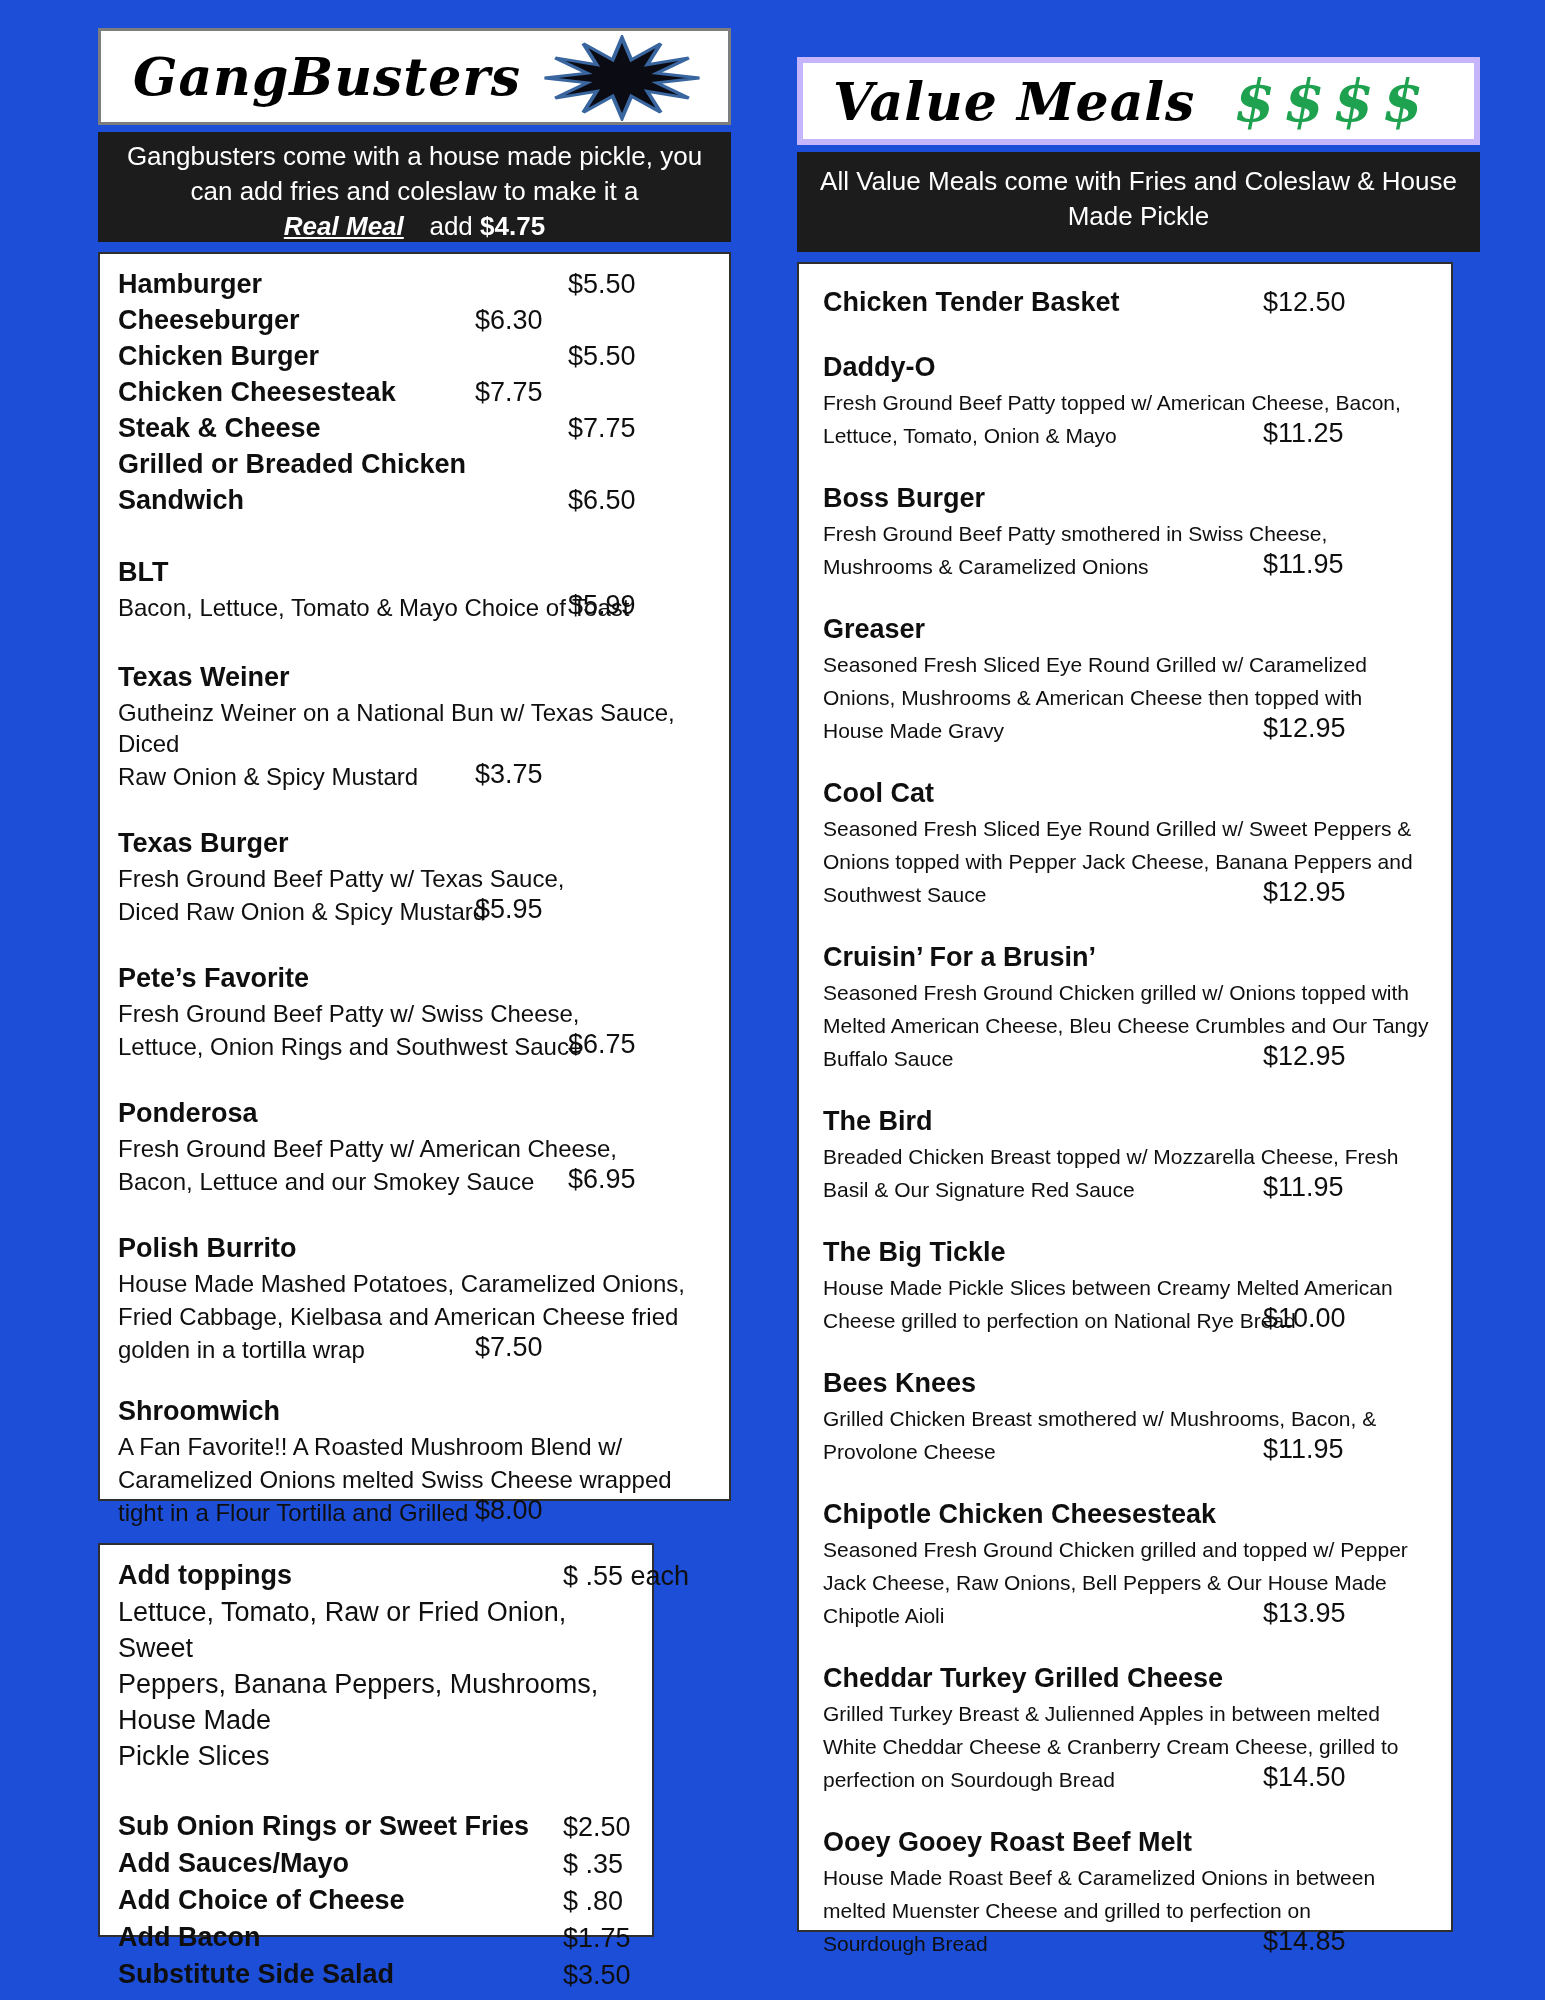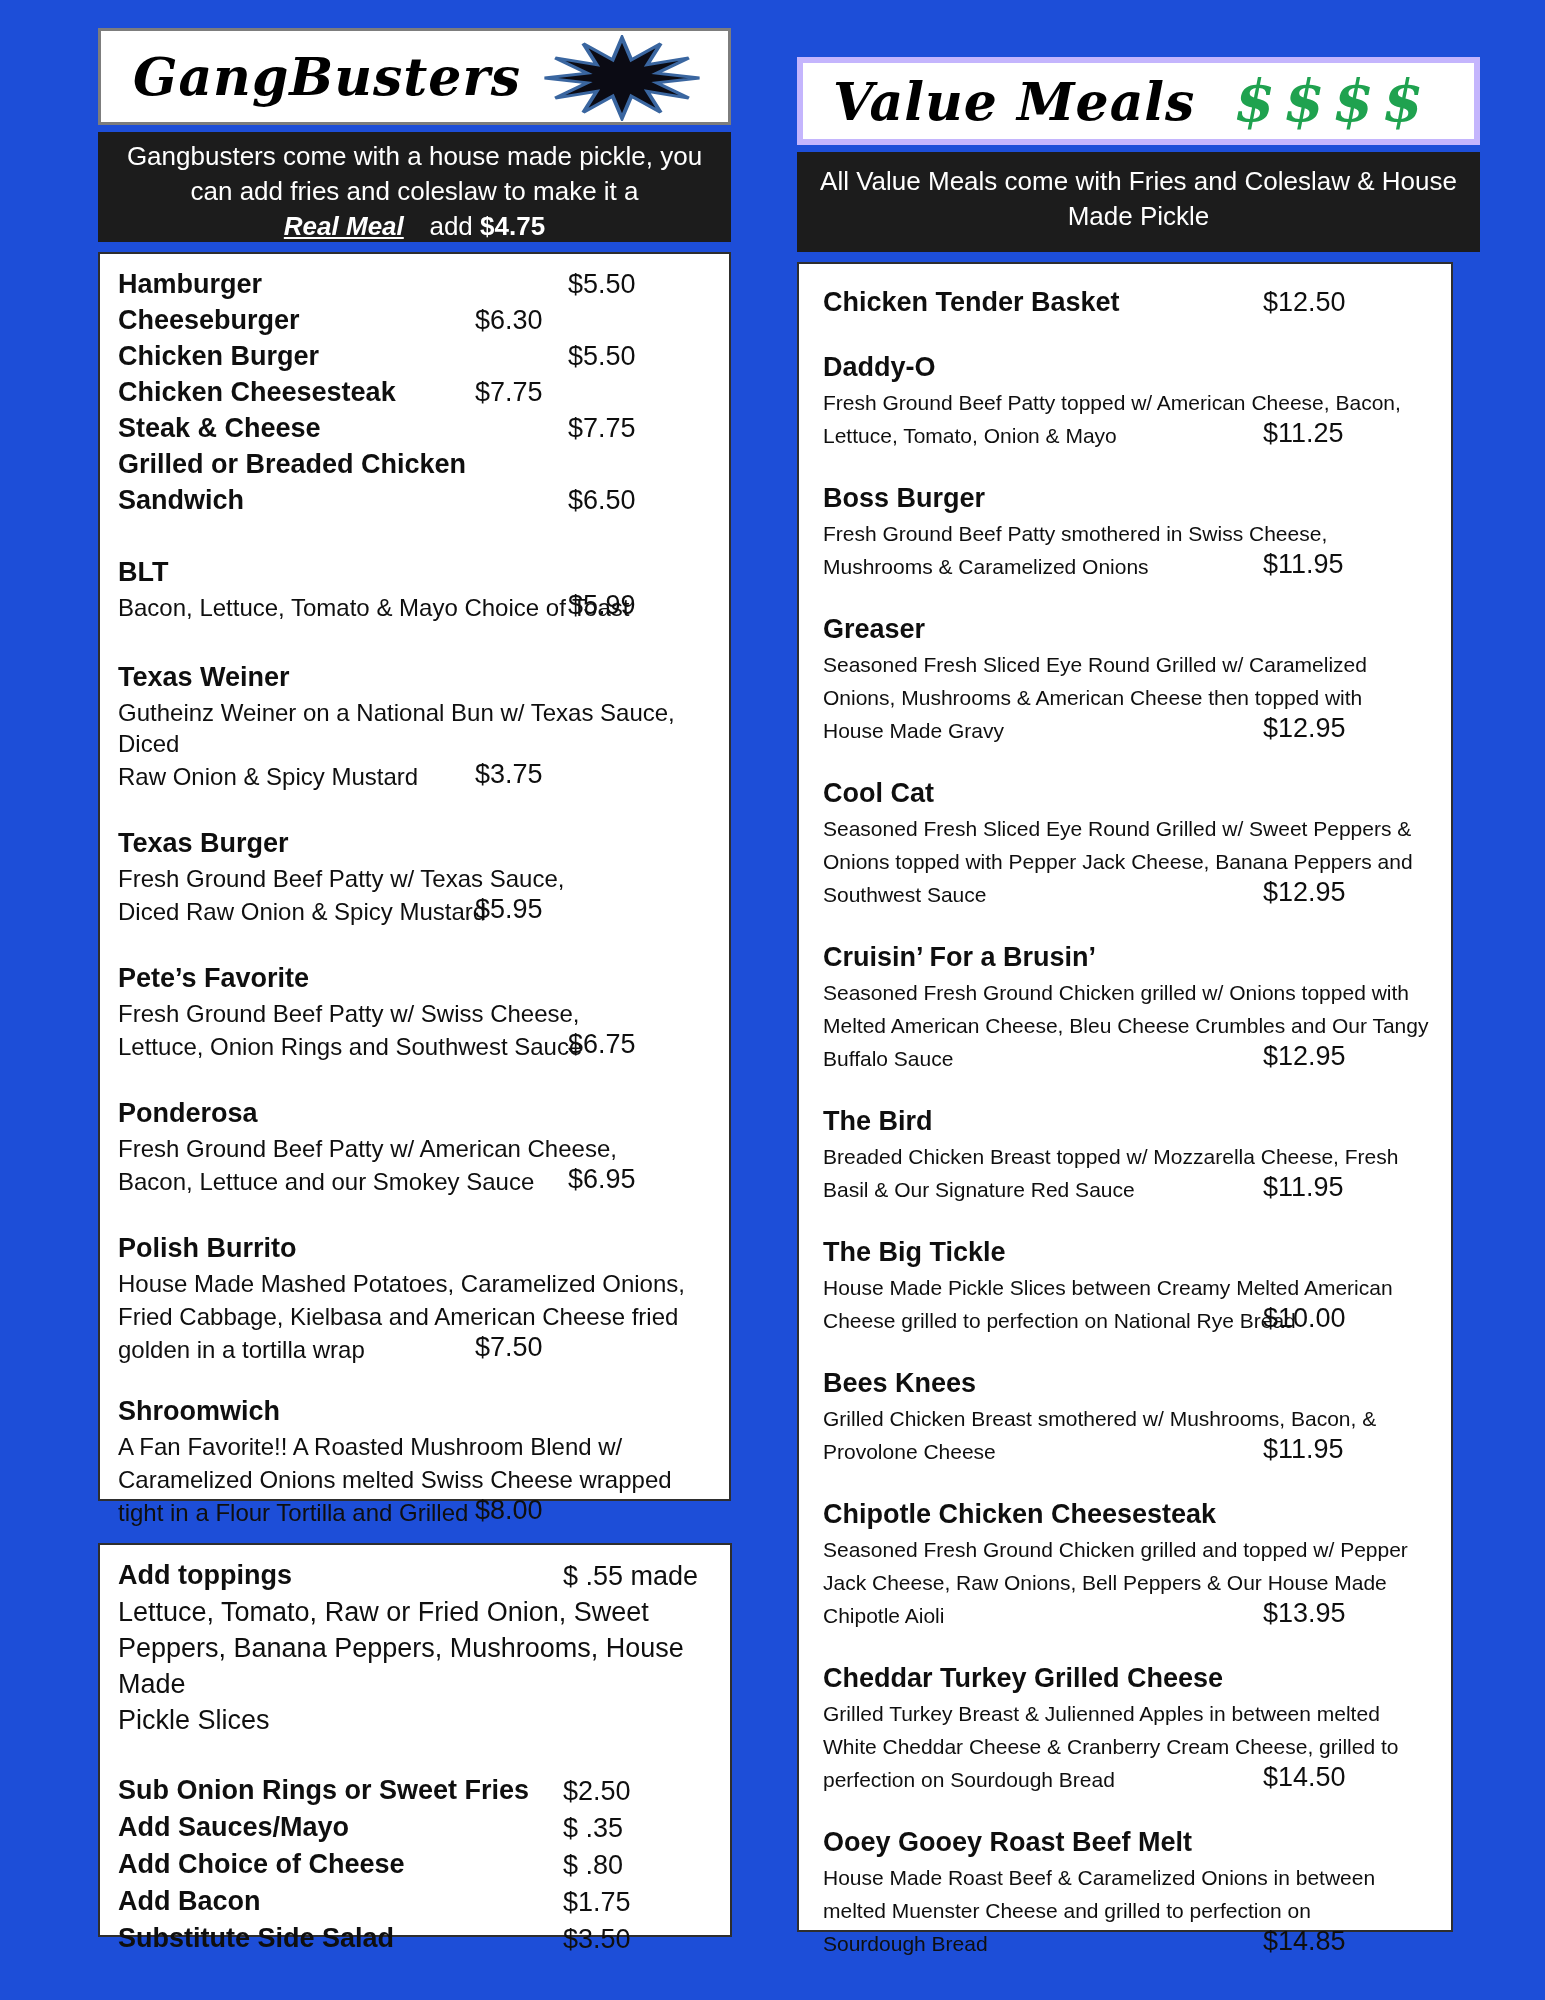--- a/index.html
+++ b/index.html
@@ -22,21 +22,21 @@
   .note{position:absolute;background:#1c1c1c;color:#fff;text-align:center;
         font-size:26px;line-height:35px;box-sizing:border-box;}
   #gb-note{left:98px;top:132px;width:633px;height:110px;padding-top:7px;}
   #vm-note{left:797px;top:152px;width:683px;height:100px;padding-top:12px;}
   .rm{font-weight:bold;font-style:italic;text-decoration:underline;padding-right:4px;}
   .bold{font-weight:bold;}
 
   
   .items-box{position:absolute;background:#fff;border:2px solid #2e2e2e;box-sizing:border-box;}
   #gb-items{left:98px;top:252px;width:633px;height:1249px;padding:12px 18px;}
-  #addons{left:98px;top:1543px;width:634px;height:394px;padding:12px 18px;}
+  #addons{left:98px;top:1543px;width:556px;height:394px;padding:12px 18px;}
   #vm-items{left:797px;top:262px;width:656px;height:1670px;padding:20px 24px;}
 
   .mi{position:relative;}
   .nm{font-weight:bold;font-size:27px;line-height:36px;}
   #gb-items .nm{max-width:380px;}
   .pr{position:absolute;bottom:0;font-size:27px;line-height:36px;white-space:nowrap;}
   .p1{left:357px;}
   .p2{left:450px;}
   #vm-items .pr{left:440px;}
   #addons .pr{left:445px;}
@@ -151,21 +151,21 @@
       <span class="pr p1">$8.00</span>
       <div class="ds">A Fan Favorite!!  A Roasted Mushroom Blend w/</div>
       <div class="ds">Caramelized Onions melted Swiss Cheese wrapped</div>
       <div class="ds">tight in a Flour Tortilla and Grilled</div>
     </div>
   </div>
 
   <div class="items-box" id="addons">
     <div class="ai">
       <div class="nm">Add toppings</div>
-      <span class="pr">$ .55 made</span>
+      <span class="pr">$ .55 each</span>
     </div>
     <div class="ds2">Lettuce, Tomato, Raw or Fried Onion, Sweet</div>
     <div class="ds2">Peppers, Banana Peppers, Mushrooms, House Made</div>
     <div class="ds2">Pickle Slices</div>
 
     <div class="rows mt34">
       <div class="ai">
         <div class="nm">Sub Onion Rings or Sweet Fries</div>
         <span class="pr">$2.50</span>
       </div>

